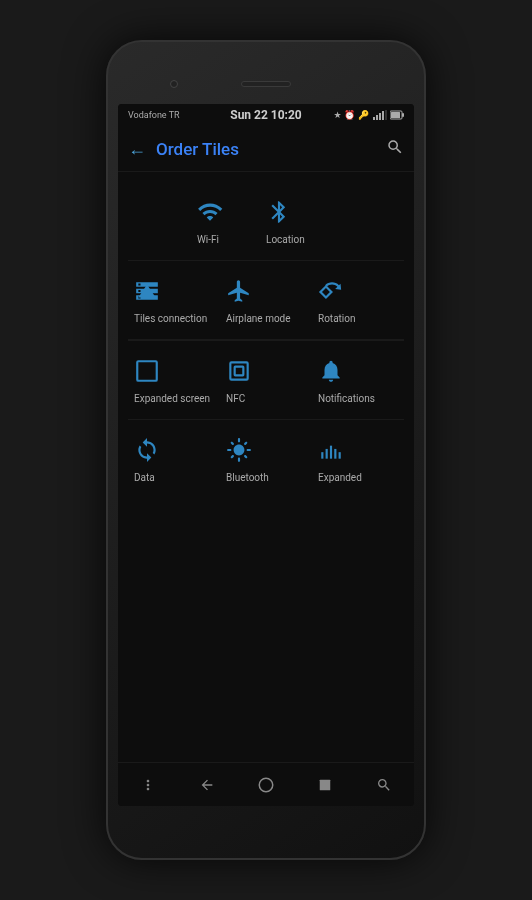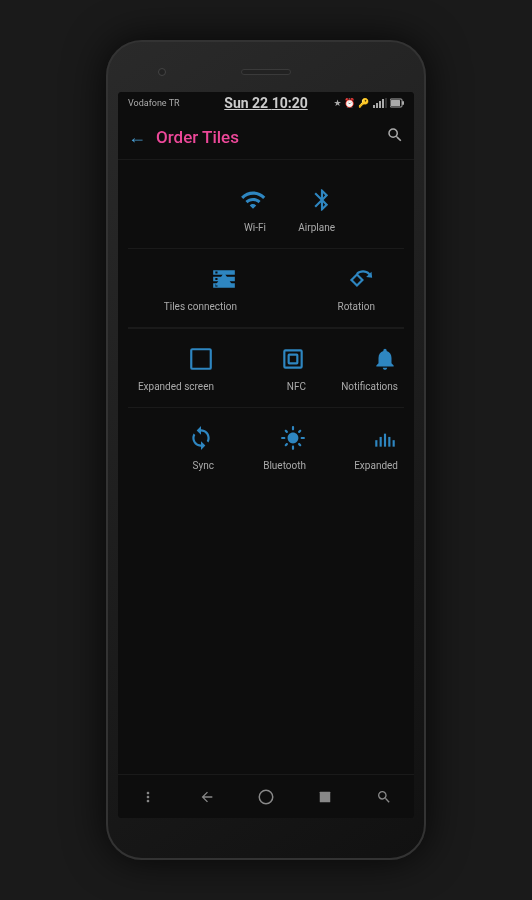--- a/index.html
+++ b/index.html
@@ -15,21 +15,21 @@
 
     .phone-outer {
       width: 320px;
       height: 820px;
       background: linear-gradient(145deg, #2a2a2a, #111);
       border-radius: 36px;
       border: 2px solid #333;
       display: flex;
       flex-direction: column;
       align-items: center;
-      padding: 10px;
+      padding: 22px;
       box-shadow: 0 0 40px rgba(0,0,0,0.8);
       position: relative;
     }
 
     .phone-top-bar {
       width: 100%;
       height: 40px;
       display: flex;
       justify-content: center;
       align-items: center;
@@ -80,47 +80,46 @@
       align-items: center;
       gap: 3px;
       font-size: 9px;
       color: #aaa;
     }
     .status-icon {
       color: #aaa;
       font-size: 9px;
     }
     .status-time {
-      font-size: 14px;
+      font-size: 12px;
       color: #ccc;
       font-weight: bold;
       position: absolute;
       left: 50%;
       transform: translateX(-50%);
-      text-decoration: underline;
     }
 
     
     .app-bar {
       background: #0d0d0d;
       height: 46px;
       display: flex;
       align-items: center;
       padding: 0 10px;
       border-bottom: 1px solid #1a1a1a;
     }
     .back-btn {
       color: #4a9fd4;
       font-size: 18px;
       cursor: pointer;
       margin-right: 10px;
     }
     .app-bar-title {
       font-size: 17px;
-      color: #ec4899;
+      color: #3b82f6;
       font-weight: 500;
       flex: 1;
     }
     .search-btn {
       color: #aaa;
       font-size: 16px;
       cursor: pointer;
     }
 
     
@@ -134,21 +133,21 @@
     .tiles-row {
       display: flex;
       justify-content: space-around;
       align-items: center;
       padding: 14px 10px;
     }
 
     .tile {
       display: flex;
       flex-direction: column;
-      align-items: flex-end;
+      align-items: flex-start;
       gap: 6px;
       width: 80px;
       cursor: pointer;
     }
 
     .tile-icon {
       color: #2e86c1;
       font-size: 26px;
       line-height: 1;
       display: flex;
@@ -273,37 +272,45 @@
             </svg>
           </div>
           <span class="tile-label">Wi-Fi</span>
         </div>
         <div class="tile">
           <div class="tile-icon">
             <svg class="svg-icon" viewBox="0 0 24 24">
               <path d="M17.71 7.71L12 2h-1v7.59L6.41 5 5 6.41 10.59 12 5 17.59 6.41 19 11 14.41V22h1l5.71-5.71-4.3-4.29 4.3-4.29zM13 5.83l1.88 1.88L13 9.59V5.83zm1.88 10.46L13 18.17v-3.76l1.88 1.88z"></path>
             </svg>
           </div>
-          <span class="tile-label">Airplane</span>
+          <span class="tile-label">Location</span>
         </div>
         <div class="tile-spacer"></div>
       </div>
 
       <div class="divider"></div>
 
       <div class="tiles-row">
         <div class="tile">
           <div class="tile-icon">
             <svg class="svg-icon" viewBox="0 0 24 24">
               <path d="M2 20h20v-4H2v4zm2-3h2v2H4v-2zM2 4v4h20V4H2zm4 3H4V5h2v2zm-4 7h20v-4H2v4zm2-3h2v2H4v-2z"></path>
 
               <path d="M4 18 L12 6 L20 18 Z" fill="#2e86c1"></path>
             </svg>
           </div>
           <span class="tile-label">Tiles connection</span>
+        </div>
+        <div class="tile">
+          <div class="tile-icon">
+            <svg class="svg-icon" viewBox="0 0 24 24">
+              <path d="M21 16v-2l-8-5V3.5c0-.83-.67-1.5-1.5-1.5S10 2.67 10 3.5V9l-8 5v2l8-2.5V19l-2 1.5V22l3.5-1 3.5 1v-1.5L13 19v-5.5l8 2.5z"></path>
+            </svg>
+          </div>
+          <span class="tile-label">Airplane mode</span>
         </div>
         <div class="tile">
           <div class="tile-icon">
             <svg class="svg-icon" viewBox="0 0 24 24">
               <path d="M7.34 6.41L.86 12.9l6.49 6.48 6.49-6.48-6.5-6.49zM3.69 12.9l3.65-3.66L11 12.9l-3.66 3.65-3.65-3.65zm15.67-6.26C17.61 4.88 15.3 4 12.96 4c-2.34 0-4.65.88-6.42 2.64L7.96 8.06C9.32 6.7 11.14 6 12.96 6s3.62.7 4.98 2.06l-2.11 2.11 5.54.6-.6-5.54-1.41 1.41z"></path>
             </svg>
           </div>
           <span class="tile-label">Rotation</span>
         </div>
       </div>
@@ -343,21 +350,21 @@
 
       <div class="divider"></div>
 
       <div class="tiles-row">
         <div class="tile">
           <div class="tile-icon">
             <svg class="svg-icon" viewBox="0 0 24 24">
               <path d="M12 4V1L8 5l4 4V6c3.31 0 6 2.69 6 6 0 1.01-.25 1.97-.7 2.8l1.46 1.46C19.54 15.03 20 13.57 20 12c0-4.42-3.58-8-8-8zm0 14c-3.31 0-6-2.69-6-6 0-1.01.25-1.97.7-2.8L5.24 7.74C4.46 8.97 4 10.43 4 12c0 4.42 3.58 8 8 8v3l4-4-4-4v3z"></path>
             </svg>
           </div>
-          <span class="tile-label">Sync</span>
+          <span class="tile-label">Data</span>
         </div>
         <div class="tile">
           <div class="tile-icon">
             <svg class="svg-icon" viewBox="0 0 24 24">
               <path d="M12 7c-2.76 0-5 2.24-5 5s2.24 5 5 5 5-2.24 5-5-2.24-5-5-5zM2 13h2c.55 0 1-.45 1-1s-.45-1-1-1H2c-.55 0-1 .45-1 1s.45 1 1 1zm18 0h2c.55 0 1-.45 1-1s-.45-1-1-1h-2c-.55 0-1 .45-1 1s.45 1 1 1zM11 2v2c0 .55.45 1 1 1s1-.45 1-1V2c0-.55-.45-1-1-1s-1 .45-1 1zm0 18v2c0 .55.45 1 1 1s1-.45 1-1v-2c0-.55-.45-1-1-1s-1 .45-1 1zM5.99 4.58c-.39-.39-1.03-.39-1.41 0-.39.39-.39 1.03 0 1.41l1.06 1.06c.39.39 1.03.39 1.41 0s.39-1.03 0-1.41L5.99 4.58zm12.37 12.37c-.39-.39-1.03-.39-1.41 0-.39.39-.39 1.03 0 1.41l1.06 1.06c.39.39 1.03.39 1.41 0 .39-.39.39-1.03 0-1.41l-1.06-1.06zm1.06-10.96c.39-.39.39-1.03 0-1.41-.39-.39-1.03-.39-1.41 0l-1.06 1.06c-.39.39-.39 1.03 0 1.41s1.03.39 1.41 0l1.06-1.06zM7.05 18.36c.39-.39.39-1.03 0-1.41-.39-.39-1.03-.39-1.41 0l-1.06 1.06c-.39.39-.39 1.03 0 1.41s1.03.39 1.41 0l1.06-1.06z"></path>
             </svg>
           </div>
           <span class="tile-label">Bluetooth</span>
         </div>
         <div class="tile">

